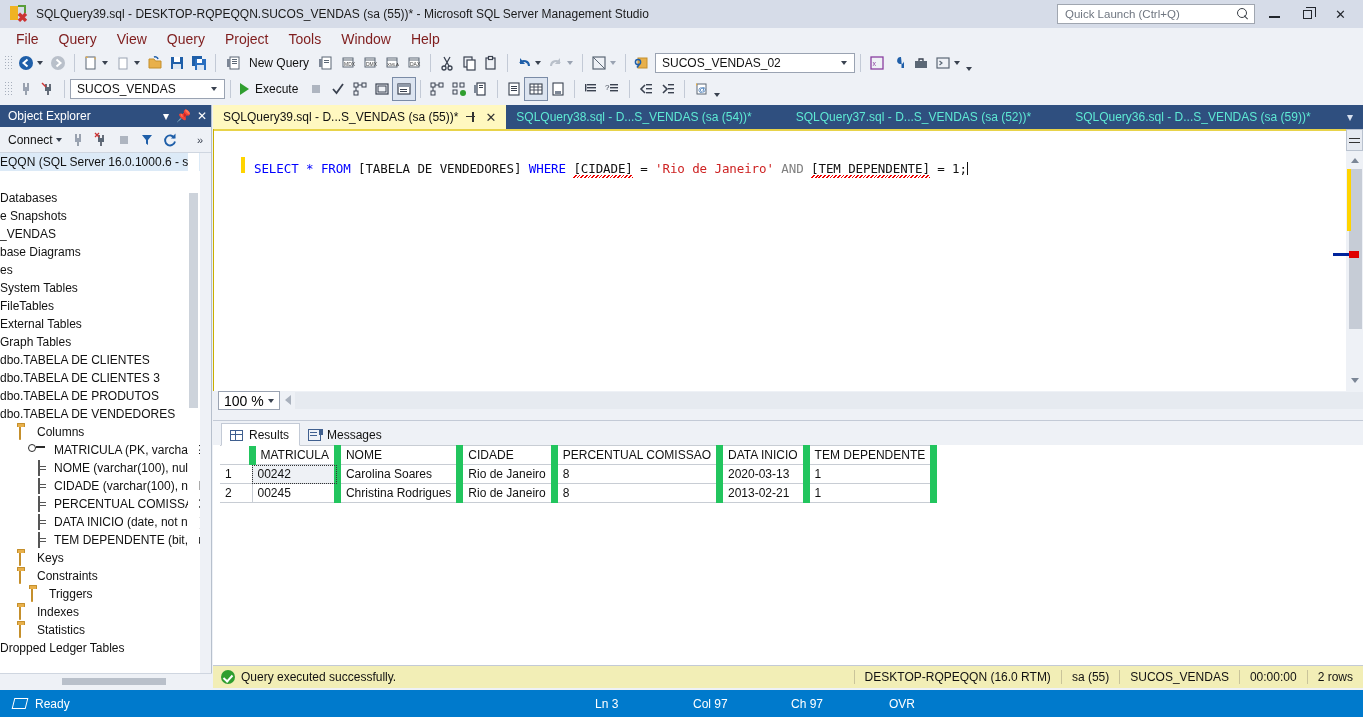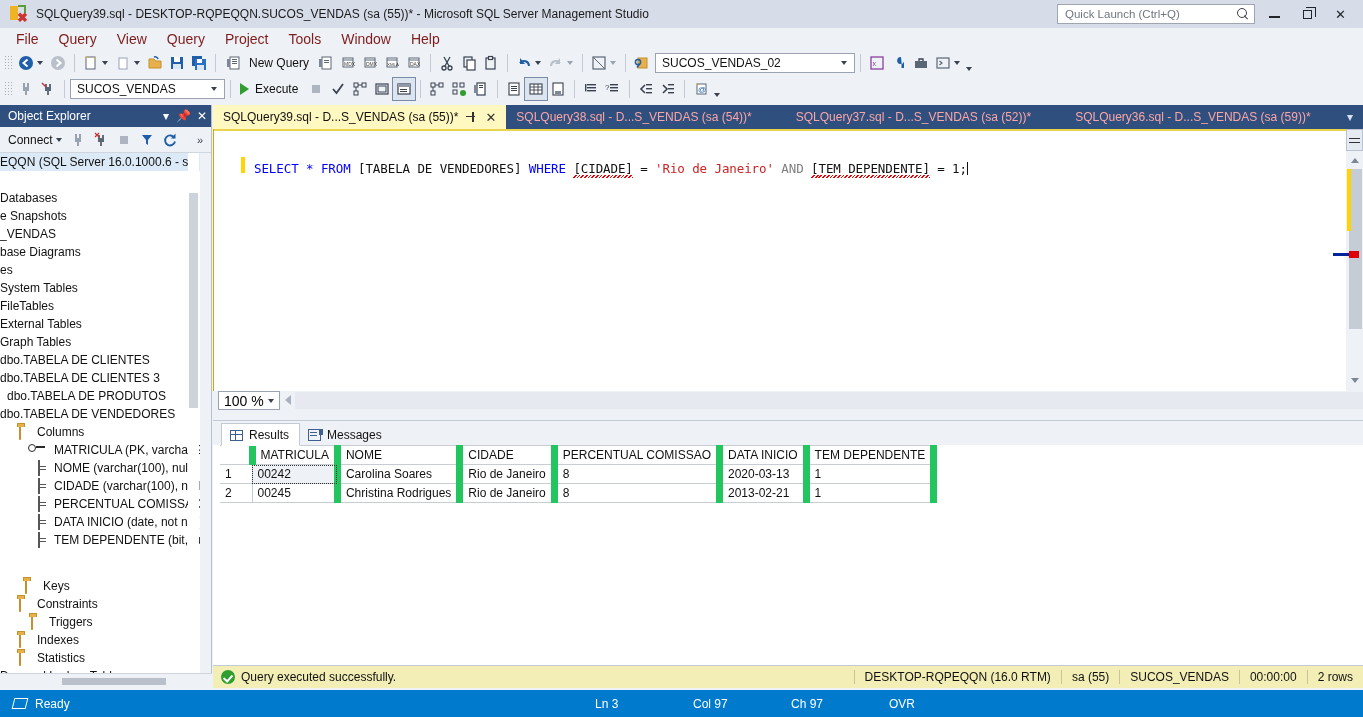--- a/index.html
+++ b/index.html
@@ -129,21 +129,21 @@
   }
   .oe-hscroll .thumb { position:absolute; left:62px; top:4px; width:104px; height:7px; background:#b9c0ca; }
 
   
   .tabstrip {
     position:absolute; left:213px; top:105px; width:1150px; height:24px;
     background:#2f4f7f; display:flex; align-items:flex-end;
   }
   .dtab {
     height:24px; display:flex; align-items:center; padding:0 10px; font-size:12px;
-    color:#fca5a5; white-space:nowrap; gap:8px;
+    color:#5eead4; white-space:nowrap; gap:8px;
   }
   .dtab.active { background:#fff8c0; color:#111; }
   .dtab .pin { width:11px; height:11px; position:relative; }
   .dtab .pin::before { content:""; position:absolute; left:0; top:4px; width:9px; height:1.6px; background:#333; }
   .dtab .pin::after { content:""; position:absolute; left:6px; top:0px; width:1.6px; height:10px; background:#333; }
   .dtab .x { font-size:13px; color:#333; line-height:1; }
   .tabs-ovf { position:absolute; right:4px; top:2px; width:18px; height:20px; display:flex; align-items:center; justify-content:center; color:#d7e0ee; font-size:12px;}
 
   
   .editor-wrap {
@@ -698,21 +698,21 @@
         </div>
         <div class="tnode" style="padding-left: 0px;">
           <span class="tlbl">Graph Tables</span>
         </div>
         <div class="tnode" style="padding-left: 0px;">
           <span class="tlbl">dbo.TABELA DE CLIENTES</span>
         </div>
         <div class="tnode" style="padding-left: 0px;">
           <span class="tlbl">dbo.TABELA DE CLIENTES 3</span>
         </div>
-        <div class="tnode" style="padding-left: 7px;">
+        <div class="tnode" style="padding-left: 0px;">
           <span class="tlbl">dbo.TABELA DE PRODUTOS</span>
         </div>
         <div class="tnode" style="padding-left: 0px;">
           <span class="tlbl">dbo.TABELA DE VENDEDORES</span>
         </div>
         <div class="tnode" style="padding-left: 17px;">
           <span class="ico"><span class="ico-folder"></span></span>
           <span class="tlbl">Columns</span>
         </div>
         <div class="tnode" style="padding-left: 34px;">
@@ -732,21 +732,21 @@
           <span class="tlbl">PERCENTUAL COMISSAO (v</span>
         </div>
         <div class="tnode" style="padding-left: 34px;">
           <span class="ico"><span class="ico-col"></span></span>
           <span class="tlbl">DATA INICIO (date, not null)</span>
         </div>
         <div class="tnode" style="padding-left: 34px;">
           <span class="ico"><span class="ico-col"></span></span>
           <span class="tlbl">TEM DEPENDENTE (bit, null)</span>
         </div>
-        <div class="tnode" style="padding-left: 23px; margin-top: 28px;">
+        <div class="tnode" style="padding-left: 17px;">
           <span class="ico"><span class="ico-folder"></span></span>
           <span class="tlbl">Keys</span>
         </div>
         <div class="tnode" style="padding-left: 17px;">
           <span class="ico"><span class="ico-folder"></span></span>
           <span class="tlbl">Constraints</span>
         </div>
         <div class="tnode" style="padding-left: 17px; margin-left: 12px;">
           <span class="ico"><span class="ico-folder"></span></span>
           <span class="tlbl">Triggers</span>

